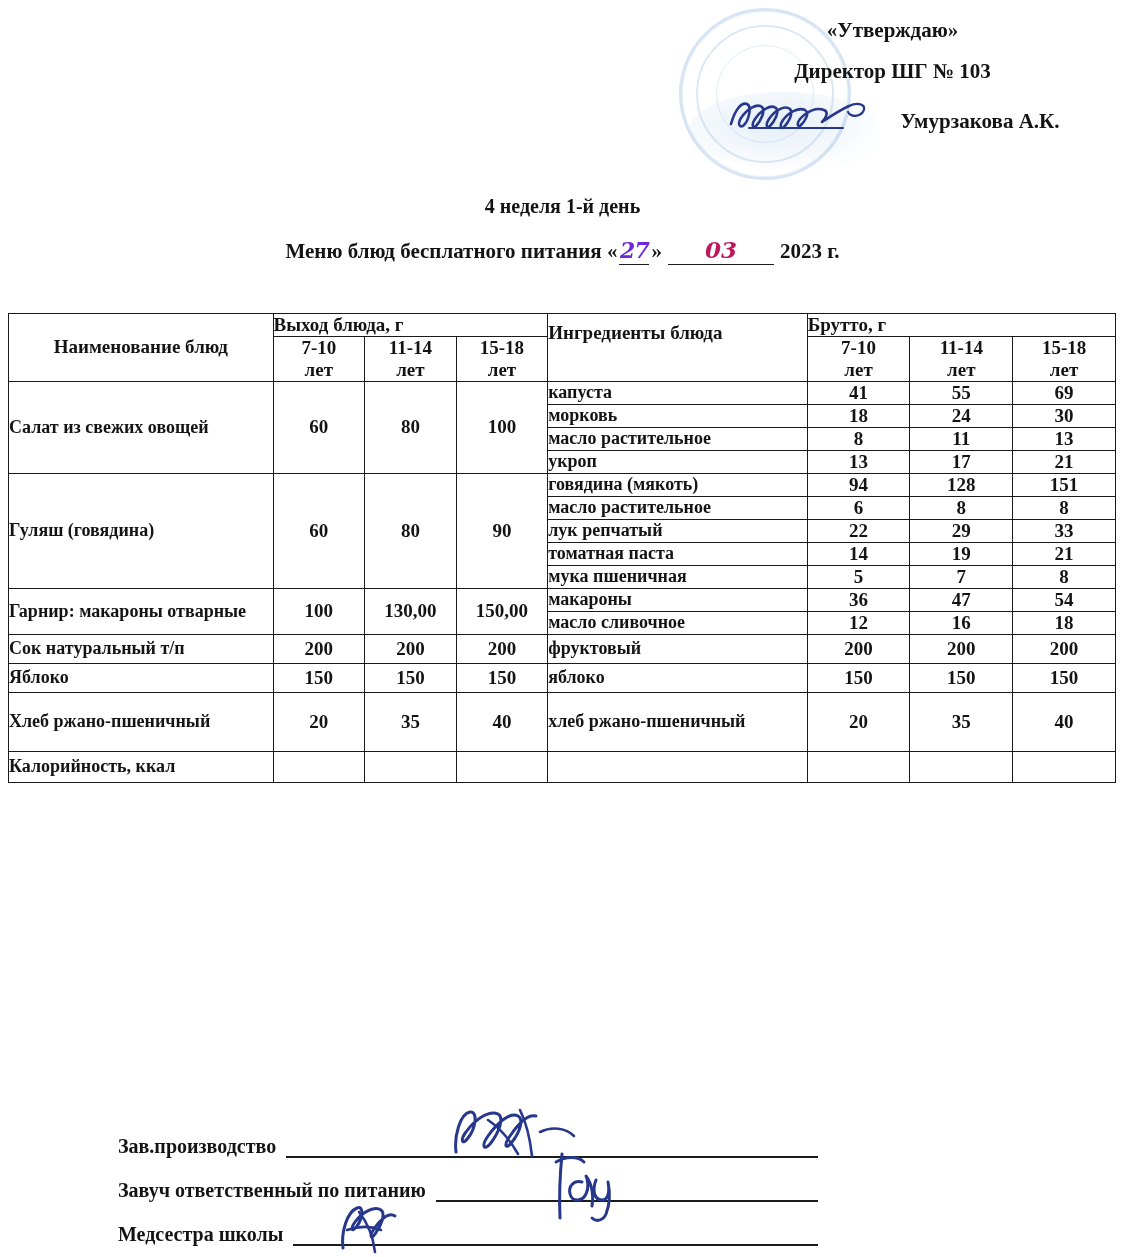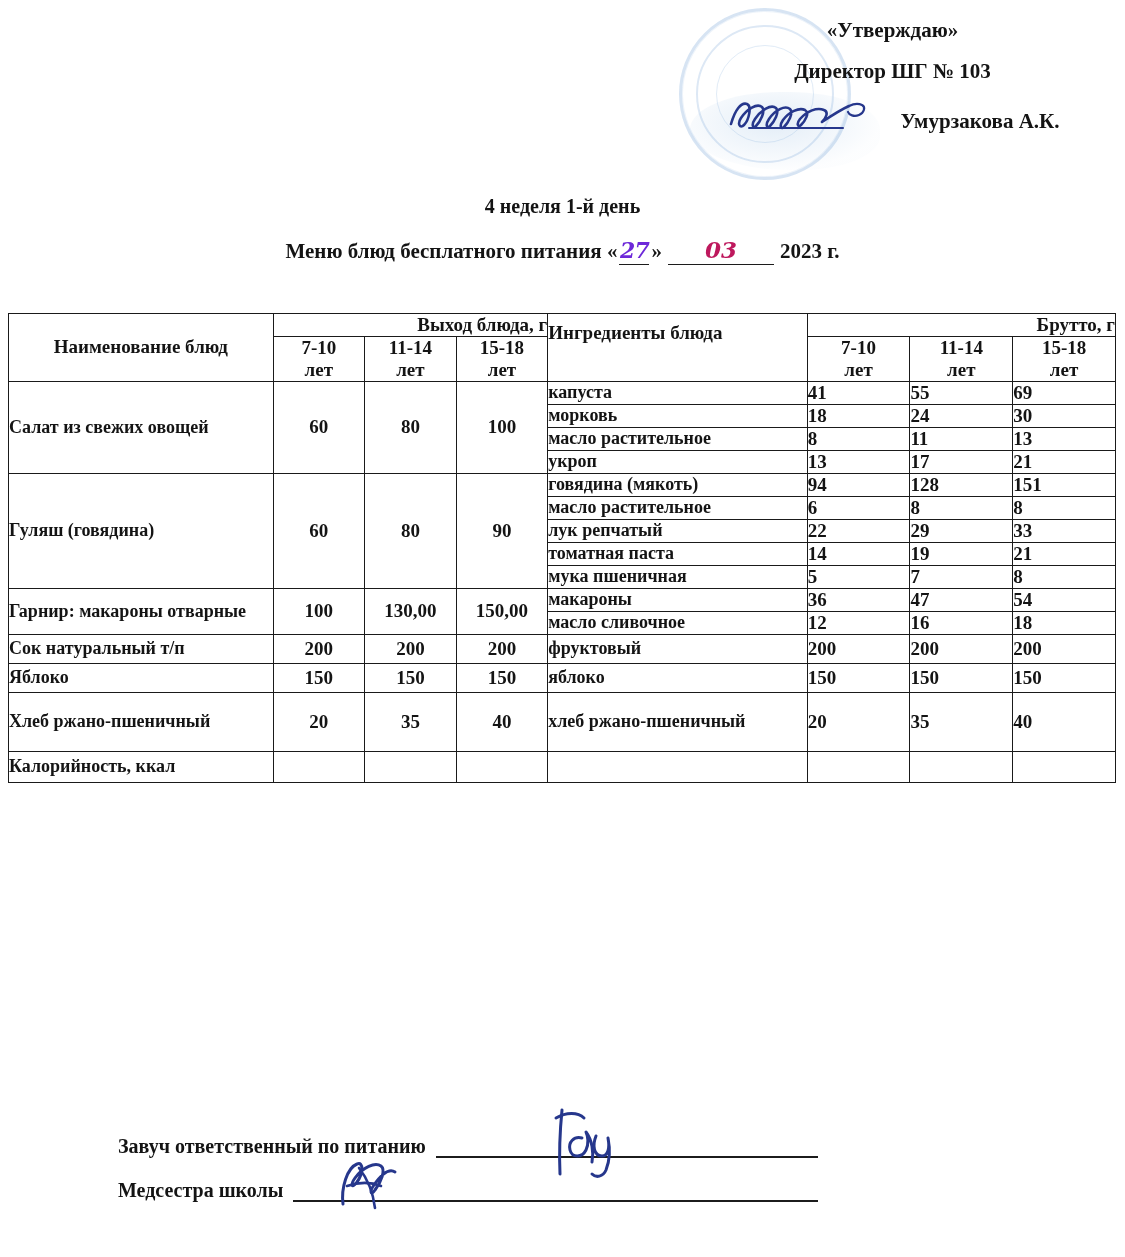--- a/index.html
+++ b/index.html
@@ -164,36 +164,37 @@
   .c-br        { width: 101px; }
 
   .dish-name {
     padding: 7px 0 7px 12px;
     text-align: left;
     line-height: 1.18;
     vertical-align: top;
   }
   .dish-name.mid { vertical-align: middle; }
   .grp-head {
-    text-align: right;
+    text-align: left;
     padding: 8px 0 6px;
     font-size: 19px;
   }
   .age-head {
     text-align: center;
     padding: 5px 2px 6px;
     line-height: 1.15;
     font-size: 19px;
   }
   .vcenter-name {
     text-align: center;
     padding-left: 12px;
     font-size: 19px;
   }
   .num {
+    text-align: center;
     font-size: 19px;
   }
   .out-cell { text-align: center; vertical-align: top; padding-top: 7px; font-size: 19px; }
   .out-cell.mid { vertical-align: middle; padding-top: 0; }
   .ing-cell {
     text-align: left;
     padding: 4px 0 4px 10px;
     line-height: 1.18;
   }
   .row-h-sm td { height: 28px; }
@@ -438,20 +439,35 @@
         <td class="ing-cell"></td>
         <td class="num"></td>
         <td class="num"></td>
         <td class="num"></td>
       </tr>
     </tbody>
 </table>
 
 <div class="footer">
 
+  <div class="fline">
+    <span class="flabel">Зав.производство</span>
+    <span class="fRule"></span>
+    <span class="fsig s1">
+      <svg width="170" height="60" viewBox="0 0 170 60" aria-hidden="true">
+        <path class="ink" stroke-width="3" d="M8,46 C6,30 12,8 22,6 C30,5 28,22 20,32 C14,40 12,34 18,26
+             C28,12 42,4 50,8 C57,12 50,28 42,38 C36,45 33,40 40,30
+             C50,16 62,6 70,10 C76,13 72,26 64,36 C58,44 55,40 62,30
+             C70,18 80,8 88,10"></path>
+        <path class="ink" stroke-width="2.6" d="M40,14 C52,22 62,34 70,48"></path>
+        <path class="ink" stroke-width="2.6" d="M72,4 C78,16 82,32 84,50"></path>
+        <path class="ink" stroke-width="2.6" d="M92,26 C104,20 118,22 126,30"></path>
+      </svg>
+    </span>
+  </div>
 
   <div class="fline">
     <span class="flabel">Завуч ответственный по питанию</span>
     <span class="fRule"></span>
     <span class="fsig s2">
       <svg width="130" height="72" viewBox="0 0 130 72" aria-hidden="true">
         <path class="ink" stroke-width="3" d="M14,2 C12,22 11,44 12,66"></path>
         <path class="ink" stroke-width="3" d="M8,10 C18,4 30,4 36,10"></path>
         <path class="ink" stroke-width="3" d="M34,30 C26,28 20,34 22,42 C24,50 34,50 38,42 C41,36 40,28 38,24
              C44,32 46,44 44,54"></path>

